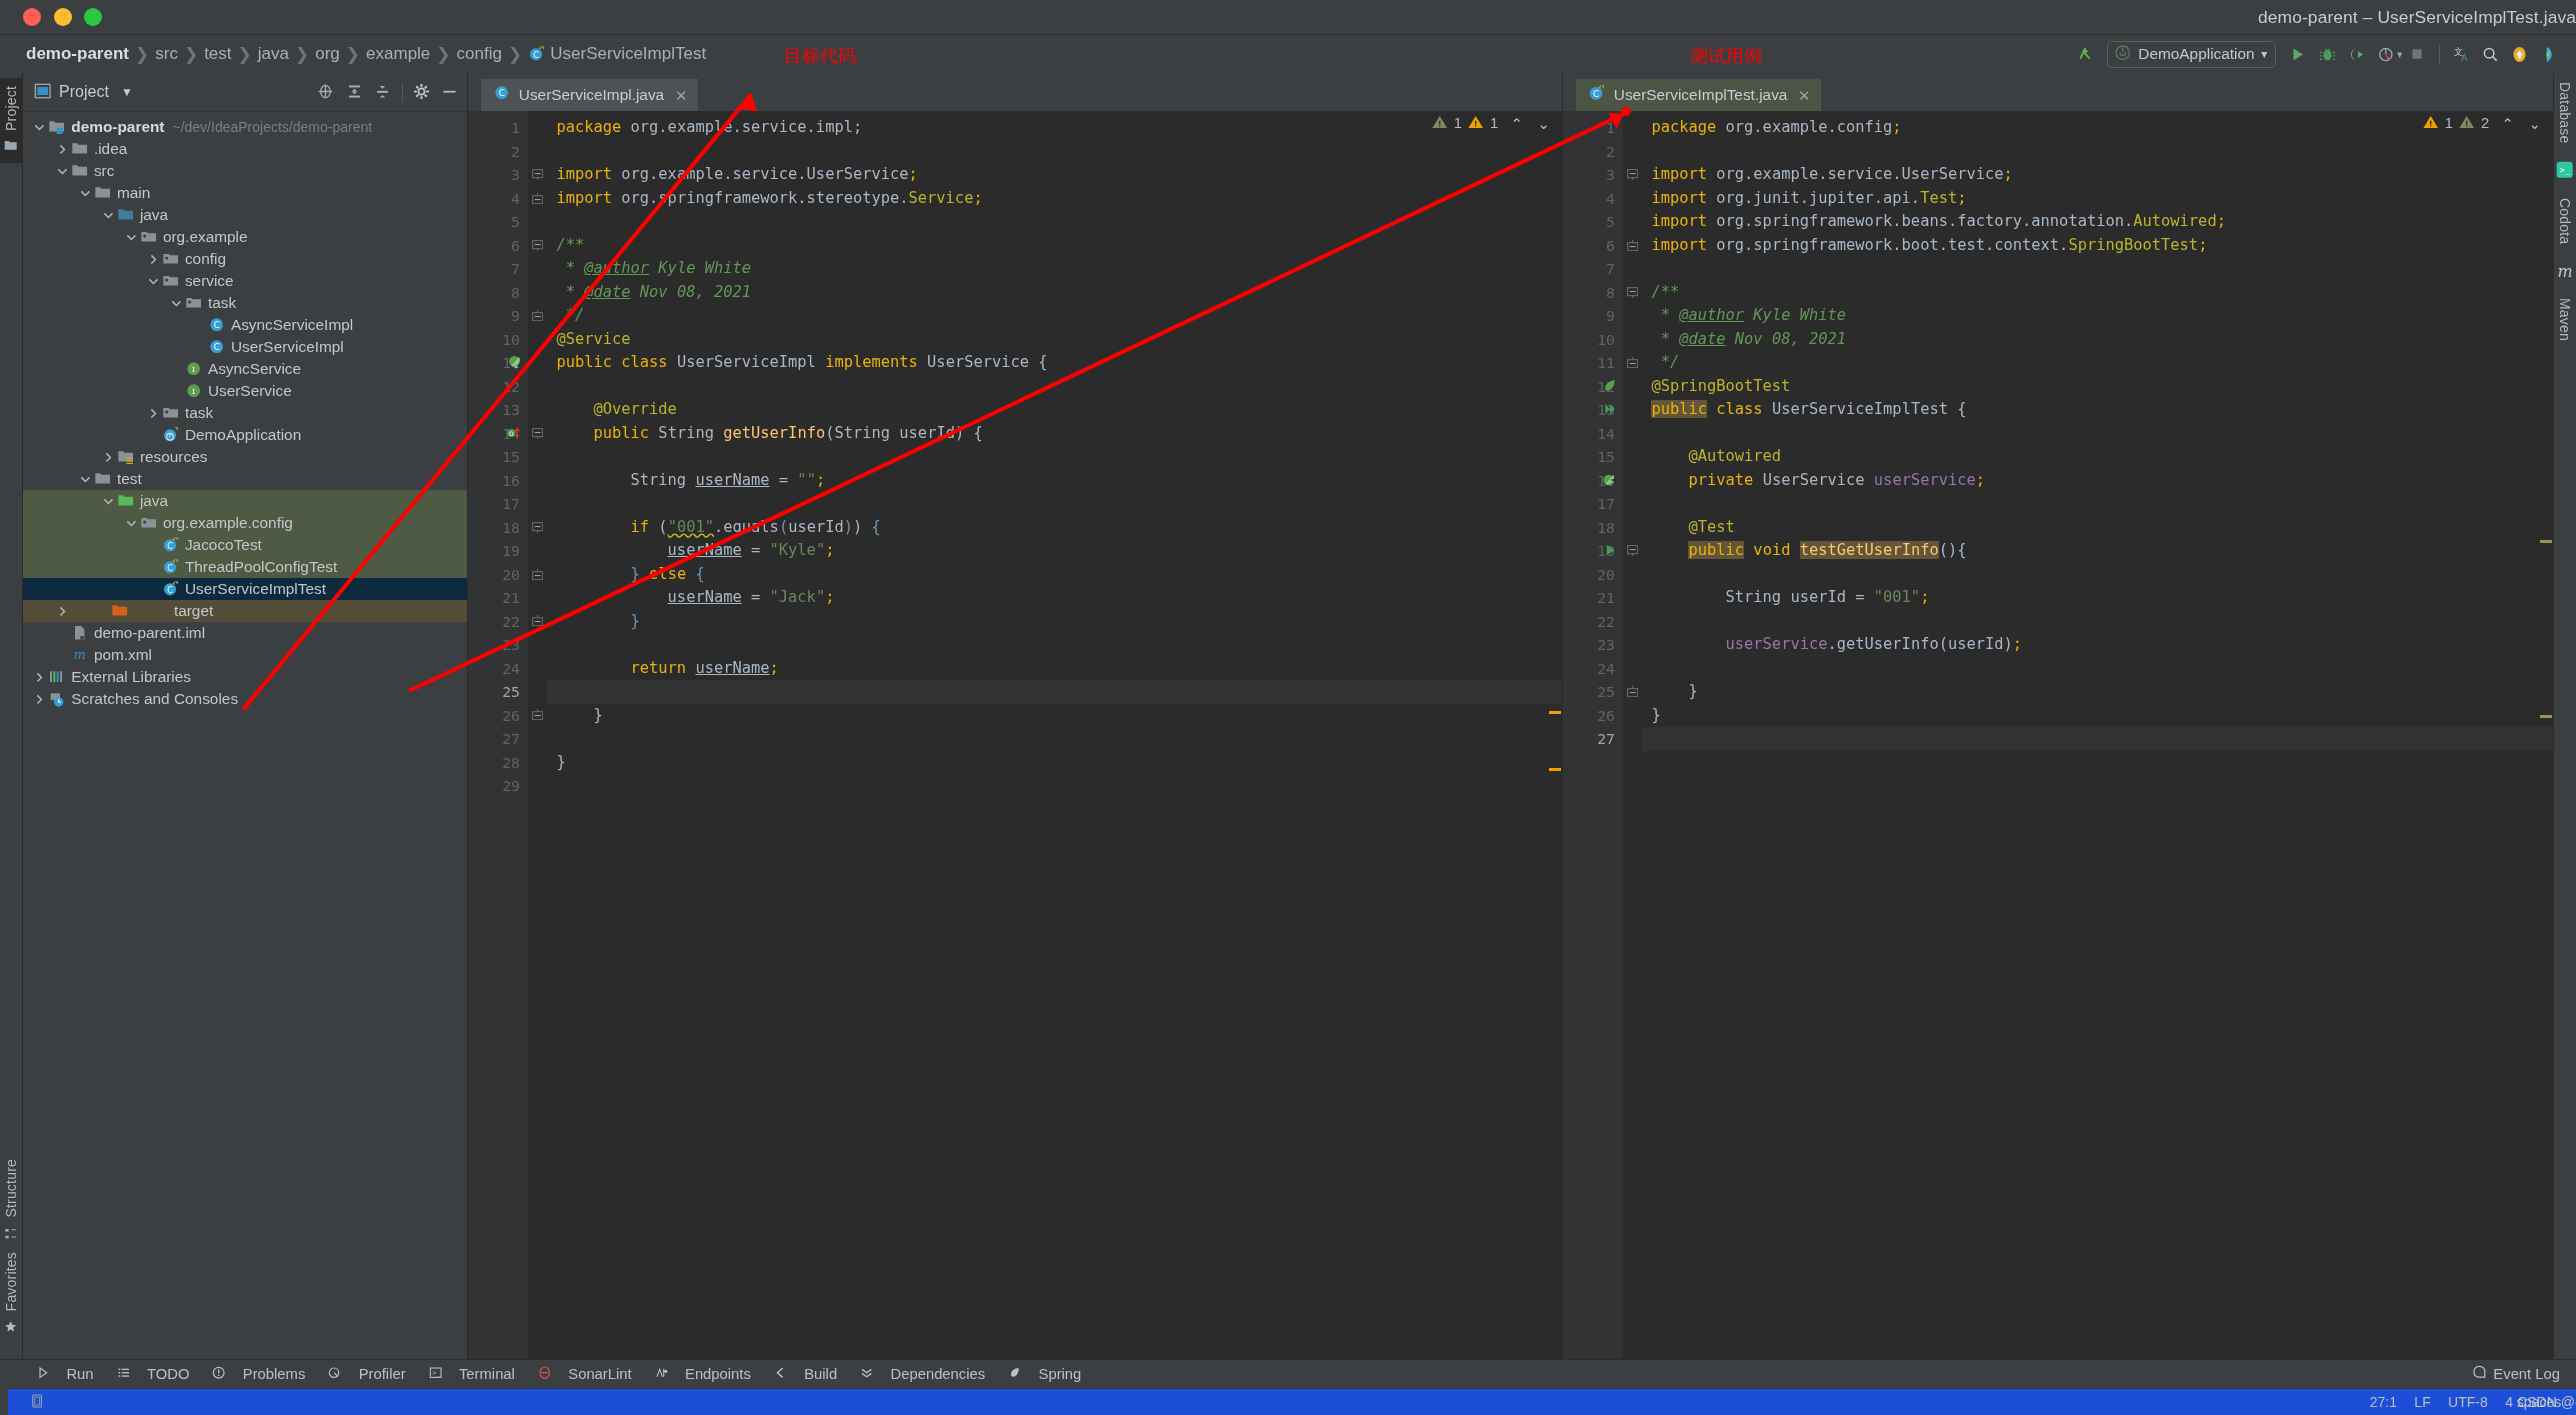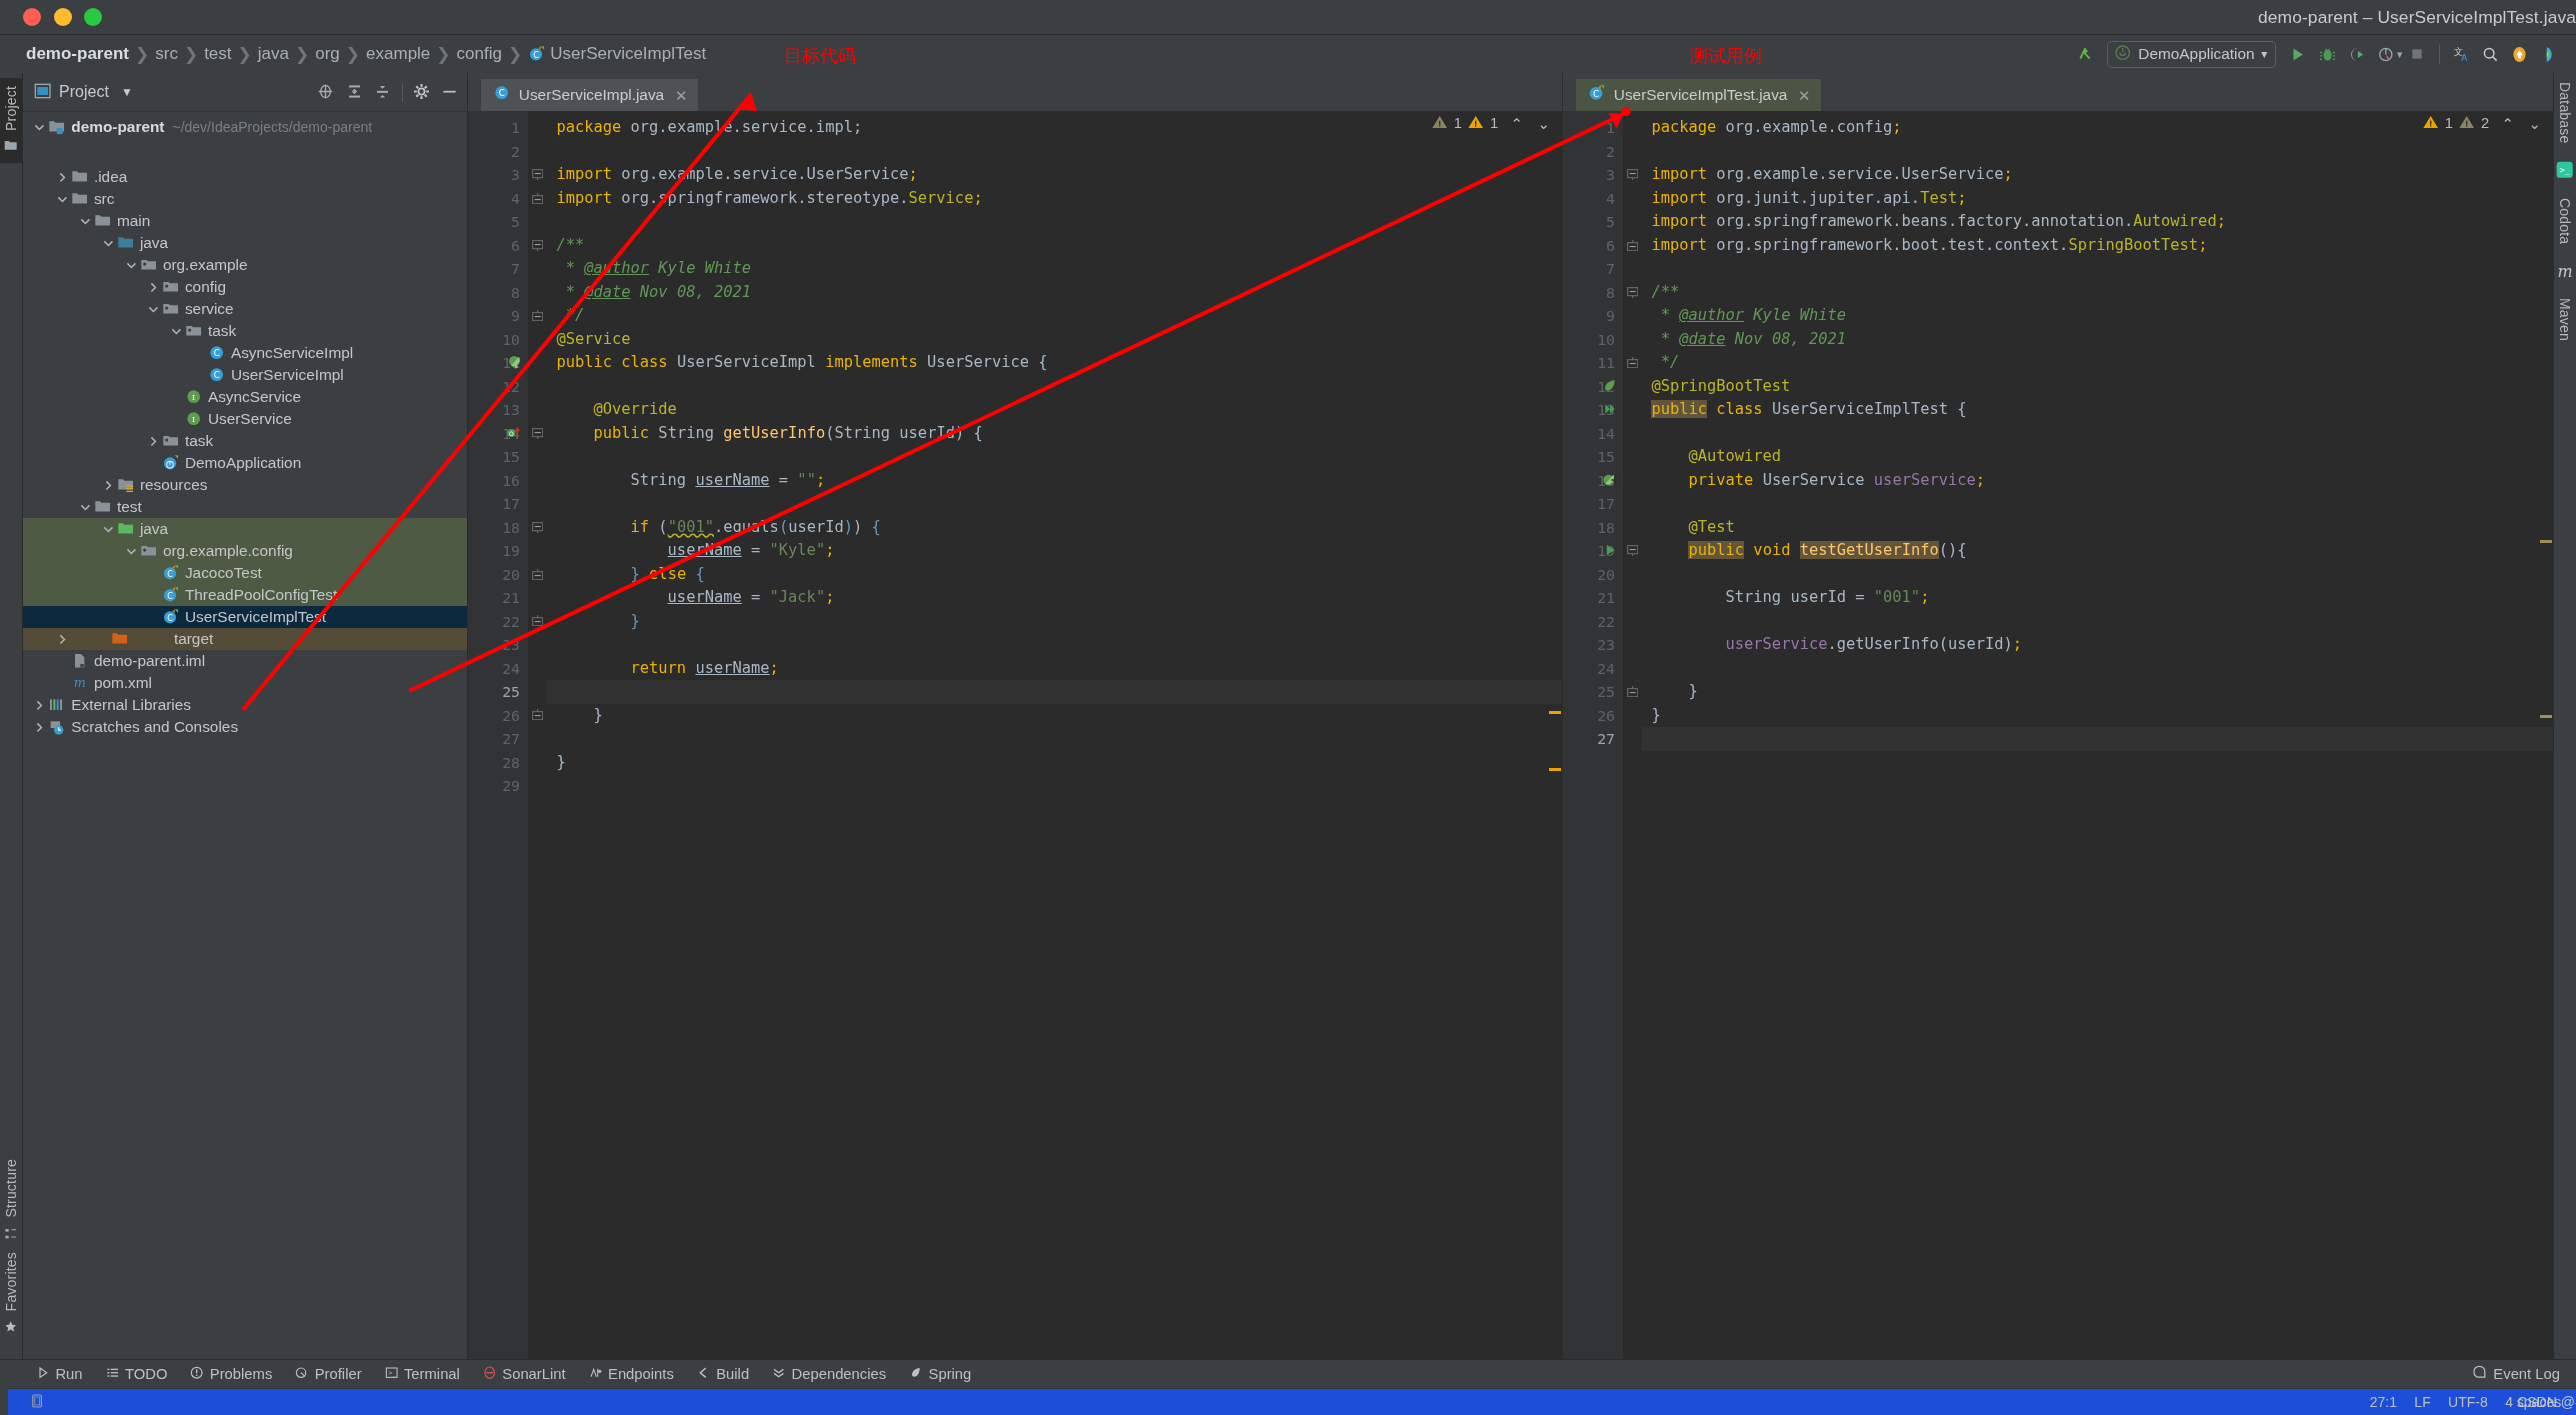--- a/index.html
+++ b/index.html
@@ -190,21 +190,21 @@
   }
   .marker-rail { position: absolute; right: 0; top: 0; bottom: 0; width: 17.4px; }
   .mark { position: absolute; right: 1.3px; width: 12px; height: 2.7px; }
 
   
   .toolwin-bar {
     height: 29.5px; flex: 0 0 29.5px; background: #3c3f41; display: flex;
     align-items: center; padding-left: 36px; gap: 23px;
     border-top: 0.7px solid #2b2b2b; position: relative;
   }
-  .twb-item { display: flex; align-items: center; gap: 6px; color: #bcc0c3; font-size: 14.8px; }
+  .twb-item { display: flex; align-items: center; gap: 17px; color: #bcc0c3; font-size: 14.8px; }
   .twb-right { position: absolute; right: 16px; display: flex; align-items: center; gap: 6.7px; }
 
   .statusbar {
     height: 27px; flex: 0 0 27px; background: #1d4ed8; display: flex;
     align-items: center; border-top: 0.7px solid #313436; position: relative;
     padding-left: 22px;
     margin-left: 8px;
   }
   .sb-right {
     position: absolute; right: 14.8px; display: flex; align-items: center; gap: 17.4px;
@@ -428,21 +428,21 @@
             </span>
             <span class="ico">
               <svg width="17.4" height="17.4" viewBox="0 0 26 26">
                 <path d="M2 5 h7 l2 2 h13 v13 h-22 z" fill="#8a9299"></path>
                 <rect x="13" y="15" width="9" height="9" fill="#3592c4"></rect>
               </svg>
             </span>
             <span class="lbl bold">demo-parent</span>
             <span class="sub">~/dev/IdeaProjects/demo-parent</span>
           </div>
-          <div class="tnode" style="padding-left: 32px; margin-top: 28px;">
+          <div class="tnode" style="padding-left: 32px;">
             <span class="arrow">
               <svg width="14.8" height="14.8" viewBox="0 0 22 22">
                 <path d="M8 5 L14 11 L8 17" stroke="#b0b5b9" stroke-width="2.2" fill="none"></path>
               </svg>
             </span>
             <span class="ico">
               <svg width="17.4" height="17.4" viewBox="0 0 26 26">
                 <path d="M2 5 h7 l2 2 h13 v13 h-22 z" fill="#8a9299"></path>
               </svg>
             </span>

